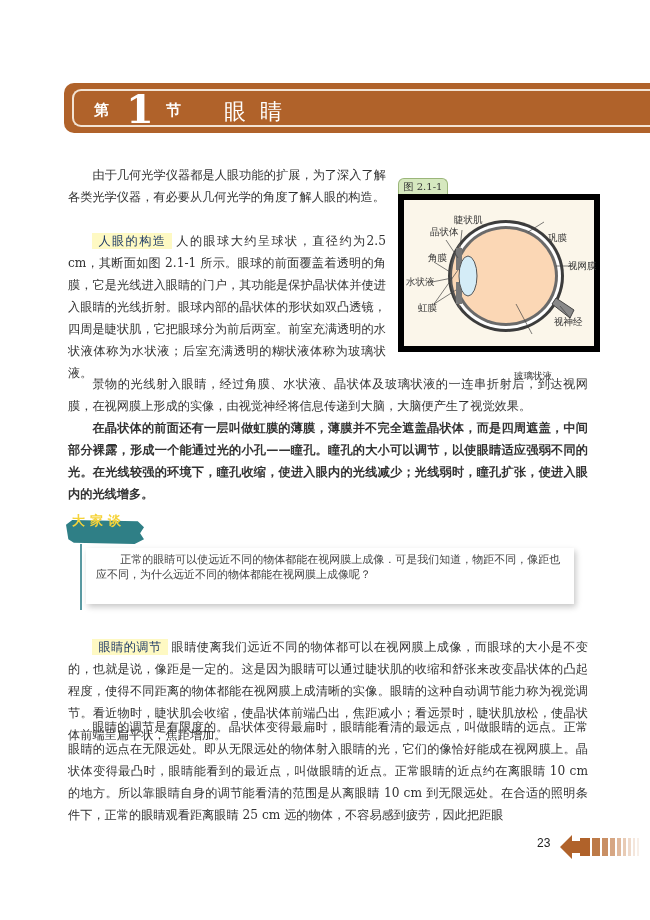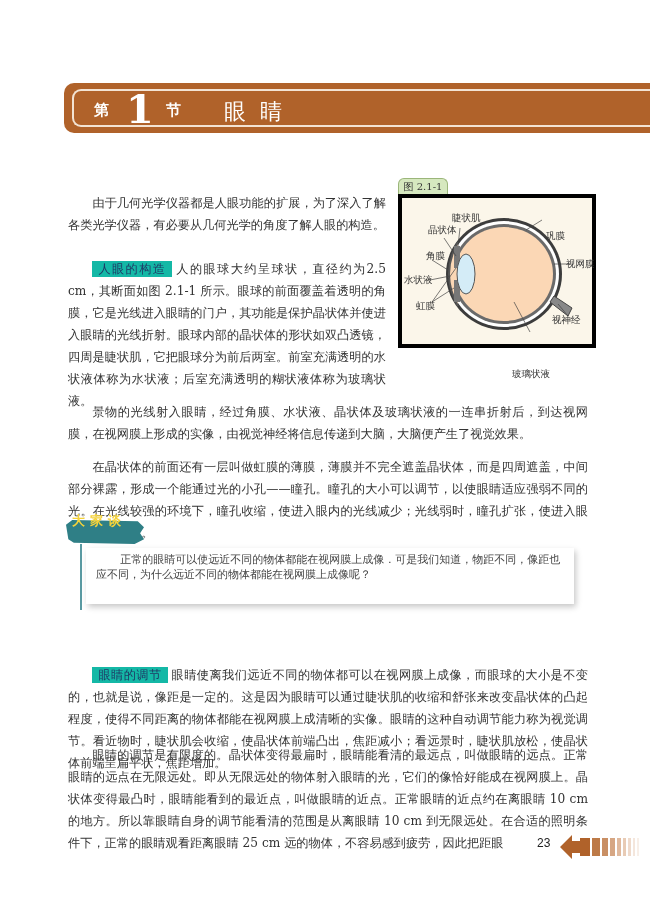--- a/index.html
+++ b/index.html
@@ -10,30 +10,30 @@
   .chapter-inner { position:absolute; left:8px; top:6px; right:0; bottom:6px;
          border:2px solid #f3e3d3; border-right:none; border-radius:9px 0 0 9px; }
   .ch-di, .ch-jie { position:absolute; top:10px; color:#fff; font-weight:bold; font-size:15px;
          font-family:"DejaVu Sans", sans-serif; }
   .ch-di { left:20px; } .ch-jie { left:92px; }
   .ch-num { position:absolute; left:52px; top:-4px; color:#fff; font-size:40px; font-weight:bold;
          font-family:"DejaVu Serif", serif; line-height:44px; }
   .ch-title { position:absolute; left:150px; top:6px; color:#fff; font-size:22px; letter-spacing:14px;
          font-family:"DejaVu Sans", sans-serif; }
 
-  .p { position:absolute; font-size:12.2px; line-height:22px; color:#333; text-align:justify;margin-top:28px; }
+  .p { position:absolute; font-size:12.2px; line-height:22px; color:#333; text-align:justify; }
   .indent { text-indent:2em; }
-  .hl { background:#14b8a6; color:#1f3a66; padding:1px 6px; margin-right:4px; }
+  .hl { background:#fef9c3; color:#1f3a66; padding:1px 6px; margin-right:4px; }
 
   .figure { position:absolute; left:398px; top:178px; width:192px; height:162px;padding-left:20px; }
   .fig-tab { position:absolute; left:0; top:0; width:48px; height:16px; background:#d6e8bf;
          border:1px solid #9bb67a; border-bottom:none; border-radius:6px 6px 0 0;
          font-size:10px; line-height:16px; text-align:center; color:#333; }
   .fig-box { position:absolute; left:0; top:16px; width:190px; height:146px; background:#fbf6ea;
-         border:4px solid #000000; }
+         border:6px solid #000000; }
   .fig-label { position:absolute; font-size:9.5px; color:#333; font-family:"DejaVu Sans", sans-serif; white-space:nowrap; }
 
   .talk-badge { position:absolute; left:66px; top:520px; width:78px; height:24px; background:#2f7f86;
          clip-path:polygon(0 20%, 8% 0, 92% 5%, 100% 30%, 95% 55%, 100% 80%, 88% 100%, 10% 95%, 3% 80%);
          }
   .talk-text { position:absolute; left:72px; top:512px; font-size:13px; font-weight:bold; color:#f5d33a;
          letter-spacing:5px; font-family:"DejaVu Sans", sans-serif; }
   .talk-line { position:absolute; left:80px; top:544px; width:1.5px; height:66px; background:#5a9aa2; }
   .talk-box { position:absolute; left:86px; top:548px; width:488px; height:56px; background:#fff;
          box-shadow:2px 3px 6px rgba(0,0,0,0.22); }
@@ -93,21 +93,21 @@
     <span class="fig-label" style="left:14px; top:102px;">虹膜</span>
     <span class="fig-label" style="left:144px; top:32px;">巩膜</span>
     <span class="fig-label" style="left:164px; top:60px;text-align:right;">视网膜</span>
     <span class="fig-label" style="left:150px; top:116px;">视神经</span>
     <span class="fig-label" style="left:110px; top:130px;margin-top:40px;">玻璃状液</span>
   </div>
 </div>
 
 <div class="p indent" style="left:68px; top:373px; width:520px;">景物的光线射入眼睛，经过角膜、水状液、晶状体及玻璃状液的一连串折射后，到达视网膜，在视网膜上形成的实像，由视觉神经将信息传递到大脑，大脑便产生了视觉效果。</div>
 
-<div class="p indent" style="left:68px; top:428px; width:520px;">在晶状体的前面还有一层叫做虹膜的薄膜，薄膜并不完全遮盖晶状体，而是四周遮盖，中间部分裸露，形成一个能通过光的小孔——瞳孔。瞳孔的大小可以调节，以使眼睛适应强弱不同的光。在光线较强的环境下，瞳孔收缩，使进入眼内的光线减少；光线弱时，瞳孔扩张，使进入眼内的光线增多。</div>
+<div class="p indent" style="left:68px; top:417px; width:520px;font-weight:bold;">在晶状体的前面还有一层叫做虹膜的薄膜，薄膜并不完全遮盖晶状体，而是四周遮盖，中间部分裸露，形成一个能通过光的小孔——瞳孔。瞳孔的大小可以调节，以使眼睛适应强弱不同的光。在光线较强的环境下，瞳孔收缩，使进入眼内的光线减少；光线弱时，瞳孔扩张，使进入眼内的光线增多。</div>
 
 <div class="talk-badge"></div>
 <span class="talk-text">大家谈</span>
 <div class="talk-line"></div>
 <div class="talk-box"></div>
 <div class="talk-p">正常的眼睛可以使远近不同的物体都能在视网膜上成像．可是我们知道，物距不同，像距也应不同，为什么远近不同的物体都能在视网膜上成像呢？</div>
 
 <div class="p indent" style="left:68px; top:636px; width:520px;"><span class="hl">眼睛的调节</span><span>眼睛使离我们远近不同的物体都可以在视网膜上成像，而眼球的大小是不变的，也就是说，像距是一定的。这是因为眼睛可以通过睫状肌的收缩和舒张来改变晶状体的凸起程度，使得不同距离的物体都能在视网膜上成清晰的实像。眼睛的这种自动调节能力称为视觉调节。看近物时，睫状肌会收缩，使晶状体前端凸出，焦距减小；看远景时，睫状肌放松，使晶状体前端呈扁平状，焦距增加。</span></div>
 
 <div class="p indent" style="left:68px; top:716px; width:520px;">眼睛的调节是有限度的。晶状体变得最扁时，眼睛能看清的最远点，叫做眼睛的远点。正常眼睛的远点在无限远处。即从无限远处的物体射入眼睛的光，它们的像恰好能成在视网膜上。晶状体变得最凸时，眼睛能看到的最近点，叫做眼睛的近点。正常眼睛的近点约在离眼睛 10 cm 的地方。所以靠眼睛自身的调节能看清的范围是从离眼睛 10 cm 到无限远处。在合适的照明条件下，正常的眼睛观看距离眼睛 25 cm 远的物体，不容易感到疲劳，因此把距眼</div>

